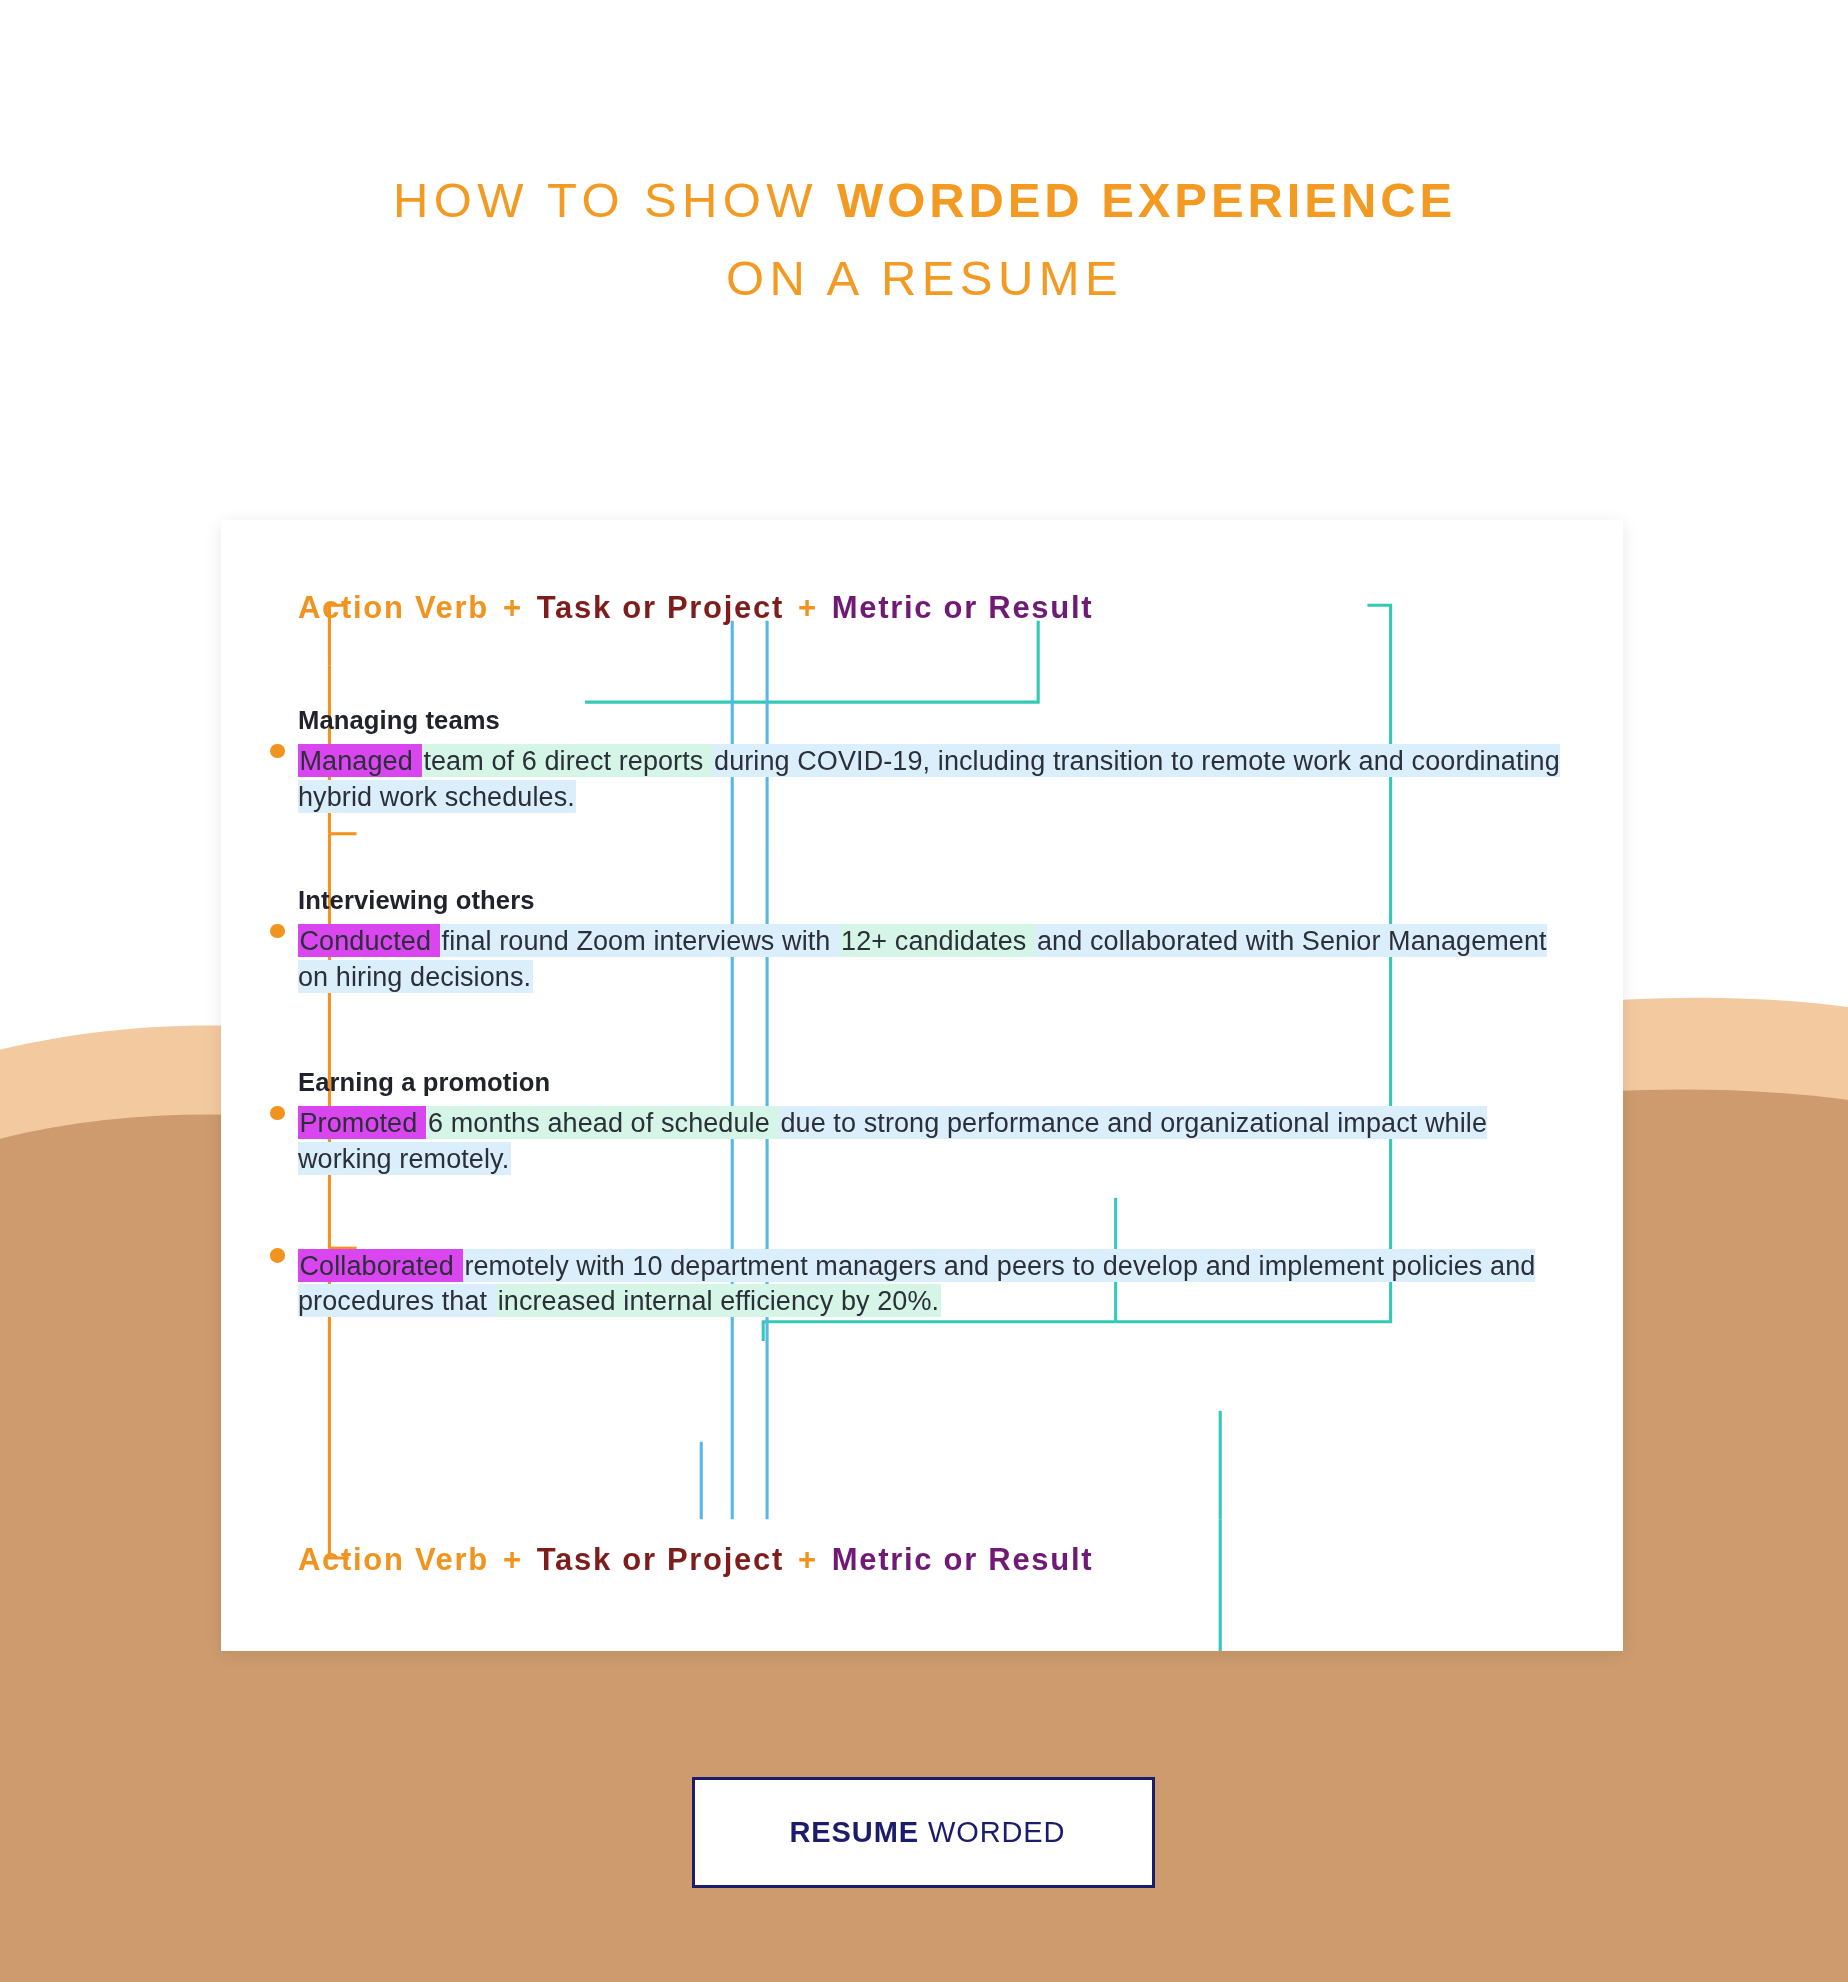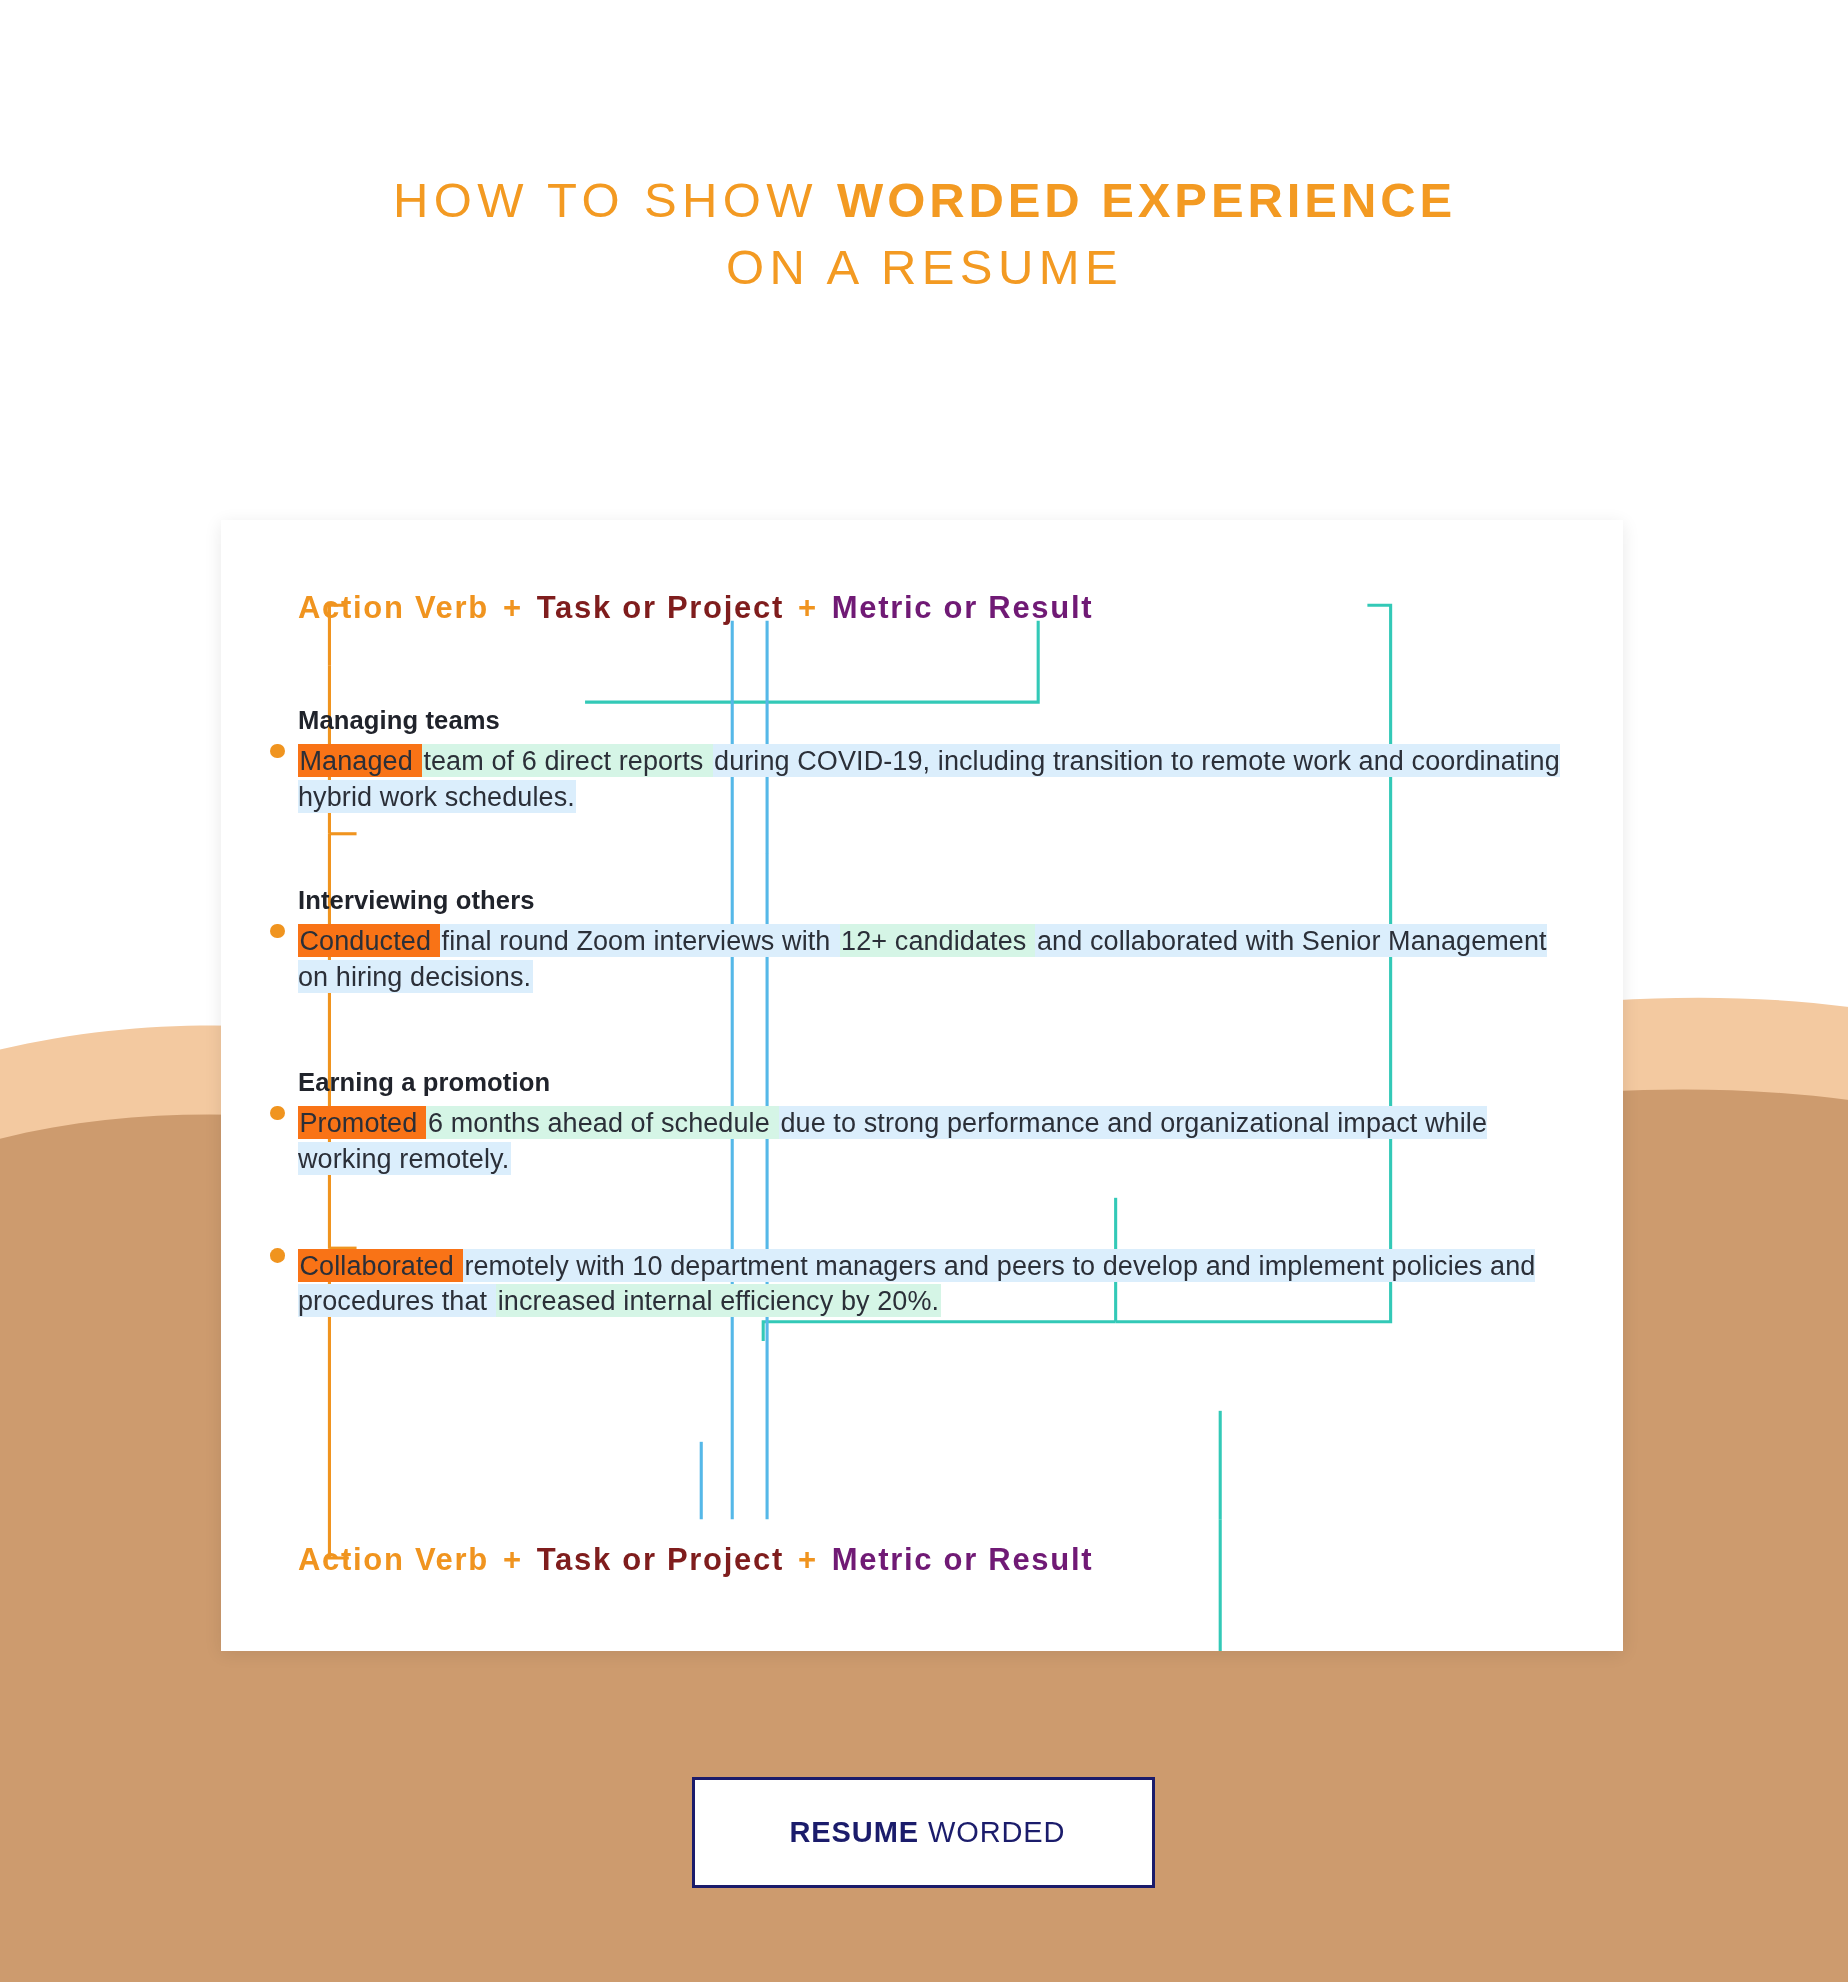--- a/index.html
+++ b/index.html
@@ -42,21 +42,21 @@
   #title-line1 .bold {
     font-weight: 700;
     letter-spacing: 3.9px;
   }
   #title-line2 {
     font-size: 49px;
     letter-spacing: 5.4px;
     color: #f39a22;
     font-weight: 400;
     line-height: 1.35;
-    margin-top: 1px;
+    margin-top: 12px;
   }
 
   
   #card {
     position: absolute;
     left: 221px;
     top: 520px;
     width: 1402px;
     height: 1131px;
     background: #ffffff;
@@ -107,21 +107,21 @@
     color: #20232b;
     margin-bottom: 8.5px;
     letter-spacing: 0.1px;
   }
   .bullet-text {
     font-size: 27px;
     line-height: 1.33;
     color: #2b2f38;
     letter-spacing: 0.1px;
   }
-  .hl-orange { background: #f97316; padding: 1.5px 1.5px; }
+  .hl-orange { background: #d946ef; padding: 1.5px 1.5px; }
   .hl-green  { background: #d5f5e6; padding: 1.5px 1.5px; }
   .hl-blue   { background: #dbeefc; padding: 1.5px 1.5px; }
 
   .dot {
     position: absolute;
     left: -28px;
     width: 14.7px; height: 14.7px;
     border-radius: 50%;
     background: #f0941f;
   }

